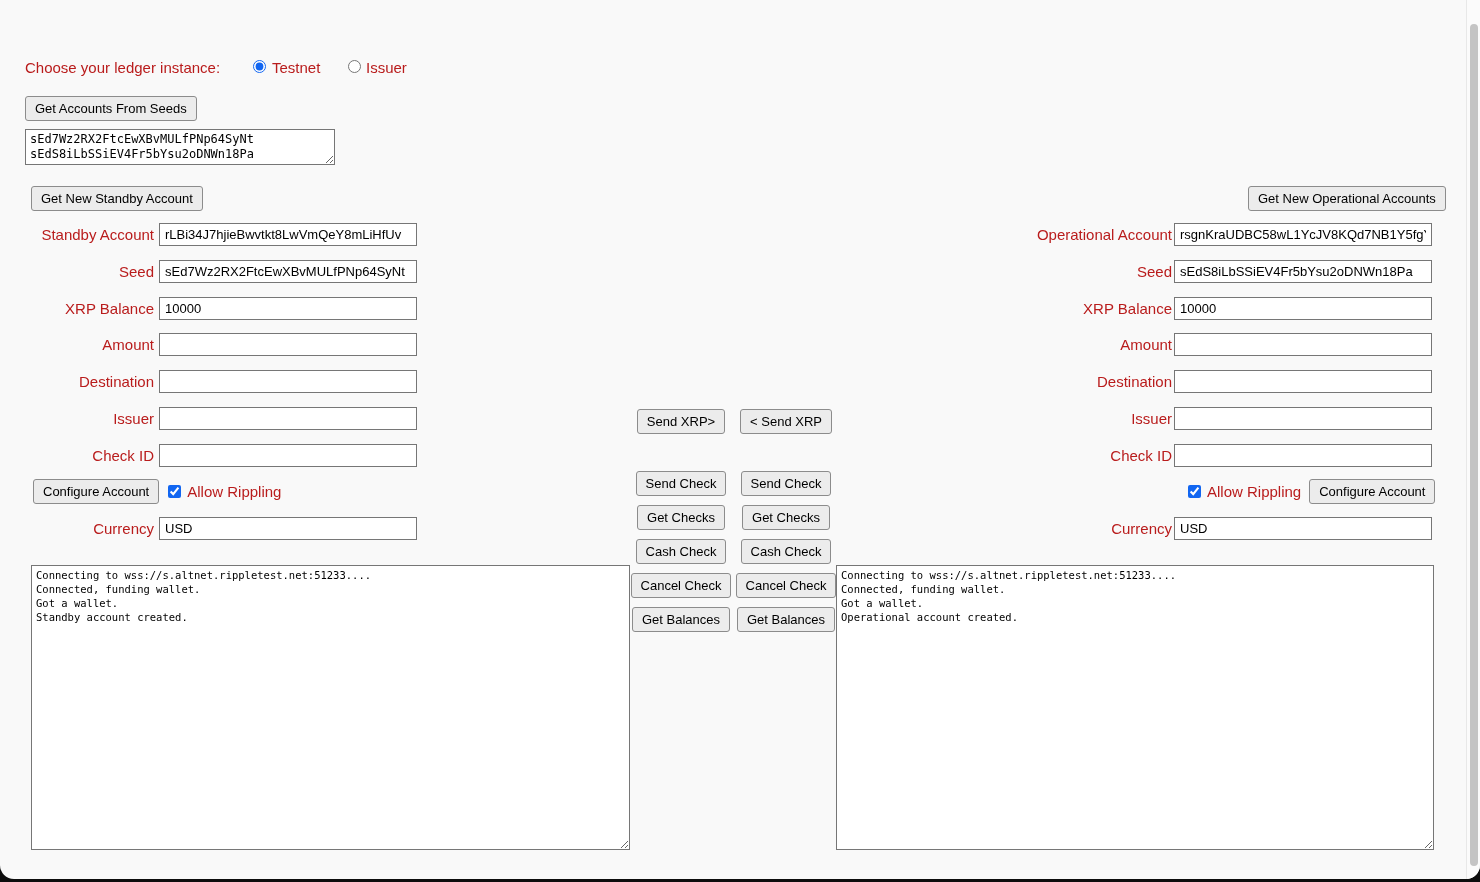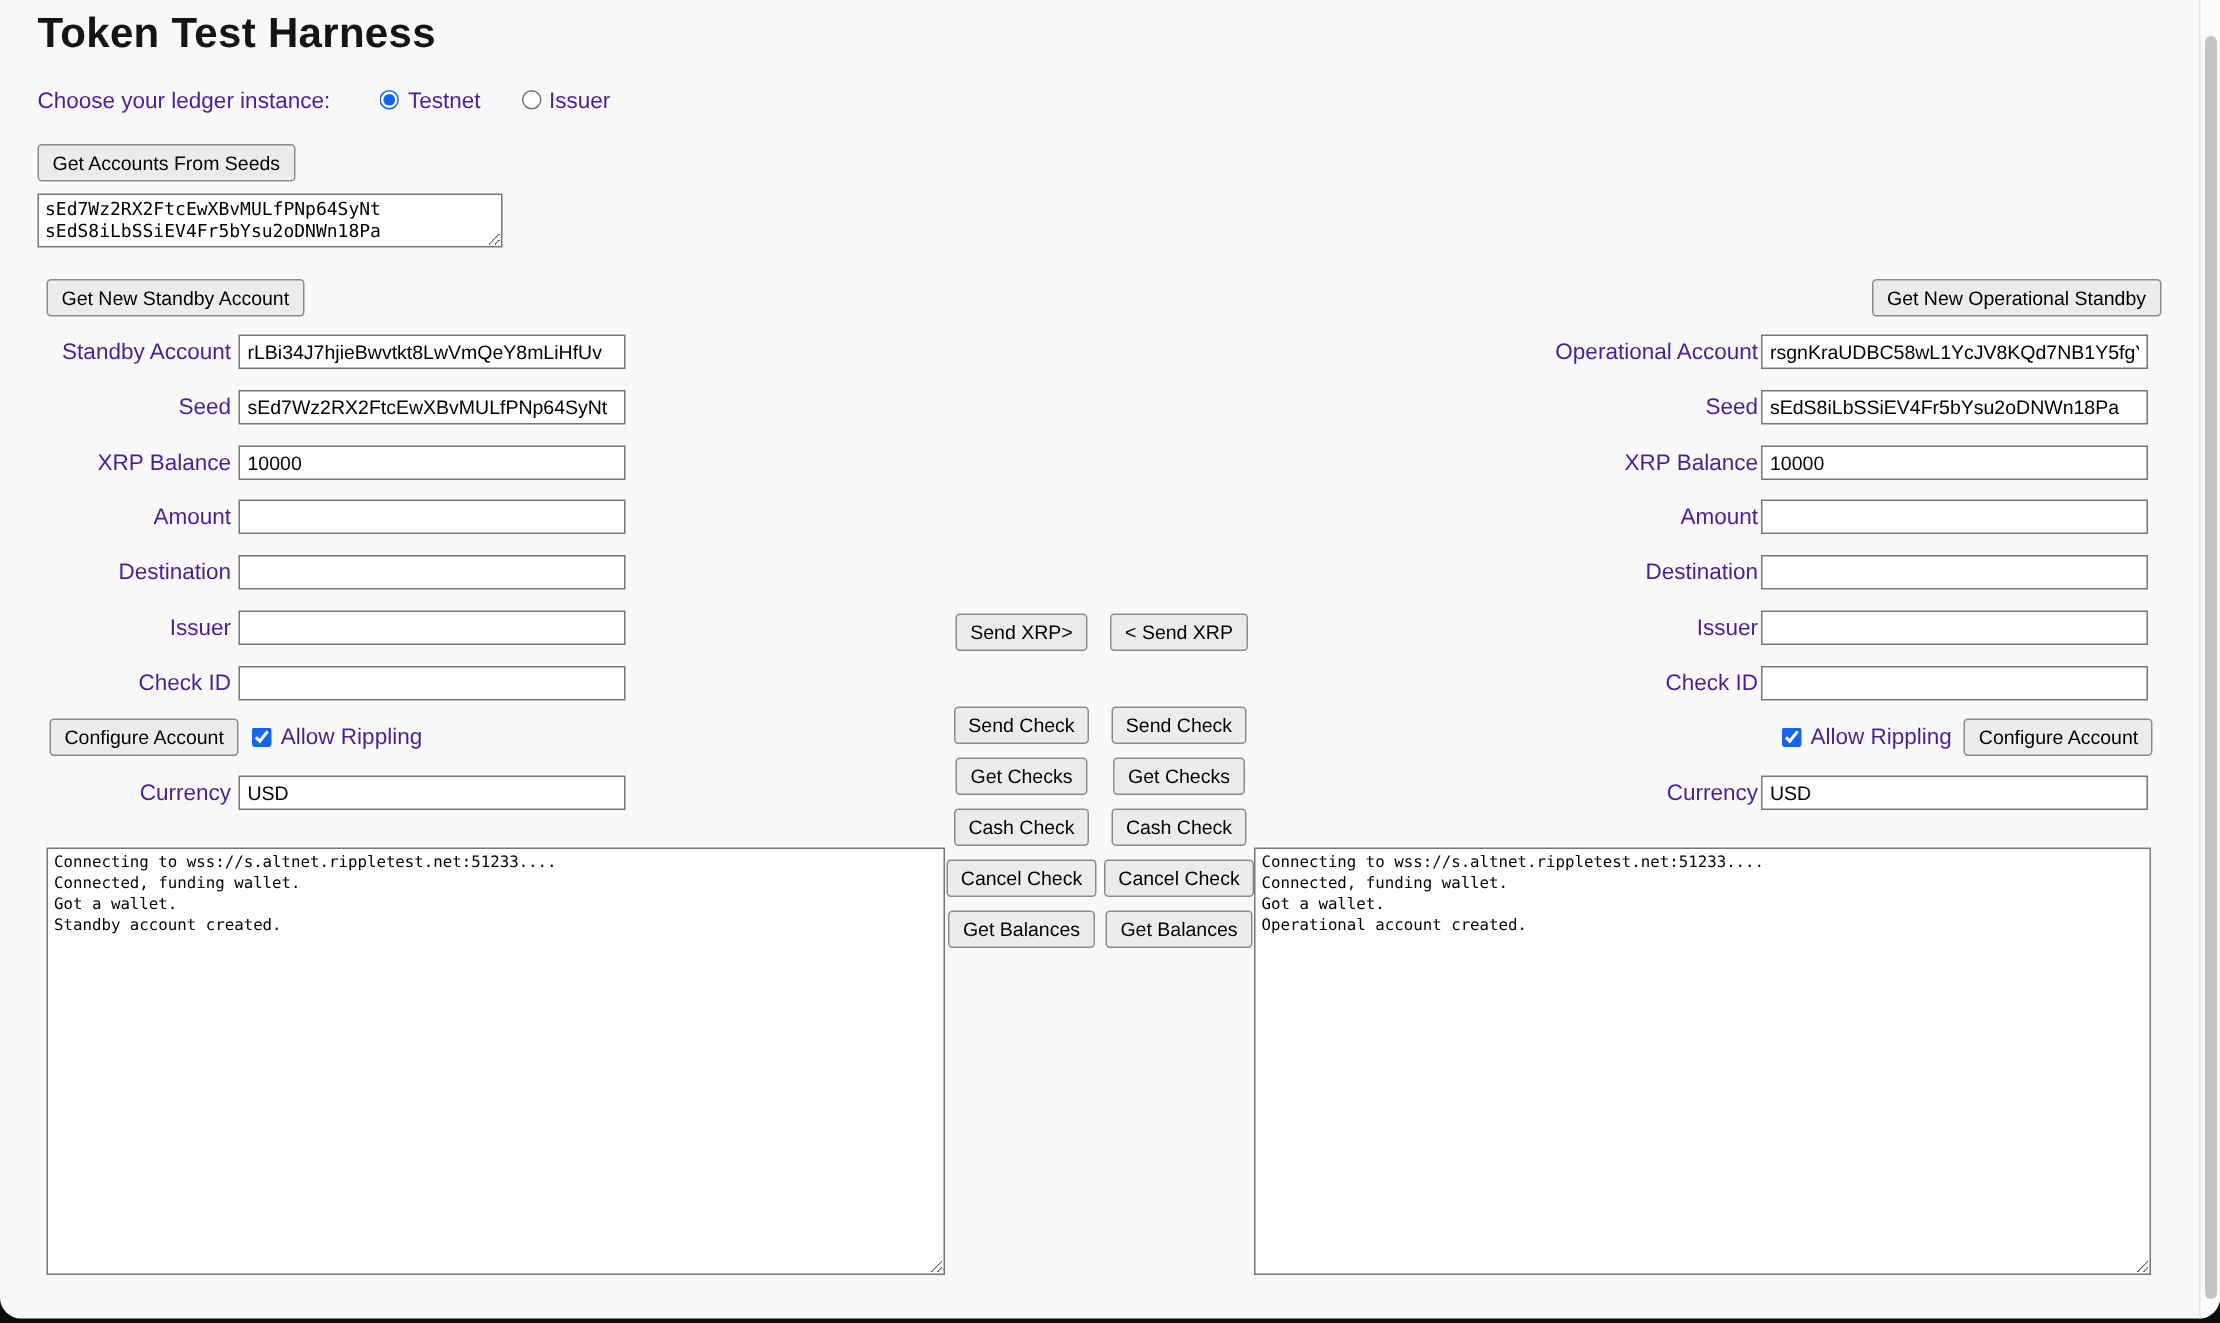--- a/index.html
+++ b/index.html
@@ -17,21 +17,21 @@
     border-radius: 0 0 14px 14px;
     overflow: hidden;
   }
   .abs { position: absolute; }
   .page-title {
     left: 25px; top: 6px;
     font-size: 28px; font-weight: 600; color: #151515;
     letter-spacing: 0.2px;
   }
   .prompt, .field-label, .check-label {
-    font-size: 15px; color: #4c1d95;
+    font-size: 15px; color: #b91c1c;
   }
   .btn {
     font-family: "Liberation Sans", sans-serif;
     font-size: 13px; color: #000;
     background: #ececec;
     border: 1px solid #8c8c8c;
     border-radius: 3px;
     height: 25px; line-height: 23px;
     padding: 0 9px;
     white-space: nowrap;
@@ -96,21 +96,20 @@
     position: absolute; left: 3px; top: 24px;
     width: 8px; height: 842px;
     border-radius: 4px; background: #c4c4c4;
   }
 </style>
 </head>
 <body>
 
 <div class="page">
 
-  <div class="abs page-title">Token Test Harness</div>
 
   <span class="abs prompt" style="left:25px; top:59px;">Choose your ledger instance:</span>
   <input type="radio" name="ledger" class="abs" style="left: 253px; top: 60px;" checked="checked">
   <span class="abs prompt" style="left:272px; top:59px;">Testnet</span>
   <input type="radio" name="ledger" class="abs" style="left: 348px; top: 60px;">
   <span class="abs prompt" style="left:366px; top:59px;">Issuer</span>
 
   <button class="abs btn" style="left:25px; top:96px;">Get Accounts From Seeds</button>
   <textarea class="abs seeds-ta" spellcheck="false" style="">sEd7Wz2RX2FtcEwXBvMULfPNp64SyNt
 sEdS8iLbSSiEV4Fr5bYsu2oDNWn18Pa</textarea>
@@ -172,21 +171,21 @@
   </div>
   <div class="stack" style="left:736px;">
     <button class="btn first">&lt; Send XRP</button>
     <button class="btn">Send Check</button>
     <button class="btn">Get Checks</button>
     <button class="btn">Cash Check</button>
     <button class="btn">Cancel Check</button>
     <button class="btn">Get Balances</button>
   </div>
 
-  <button class="abs btn" style="left:1248px; top:186px;">Get New Operational Standby</button>
+  <button class="abs btn" style="left:1248px; top:186px;">Get New Operational Accounts</button>
 
   <div class="form-row right" style="left:1017px; top:223px;">
     <span class="field-label">Operational Account</span>
     <input type="text" value="rsgnKraUDBC58wL1YcJV8KQd7NB1Y5fgYK" style="">
   </div>
   <div class="form-row right" style="left:1017px; top:260px;">
     <span class="field-label">Seed</span>
     <input type="text" value="sEdS8iLbSSiEV4Fr5bYsu2oDNWn18Pa" style="">
   </div>
   <div class="form-row right" style="left:1017px; top:297px;">

